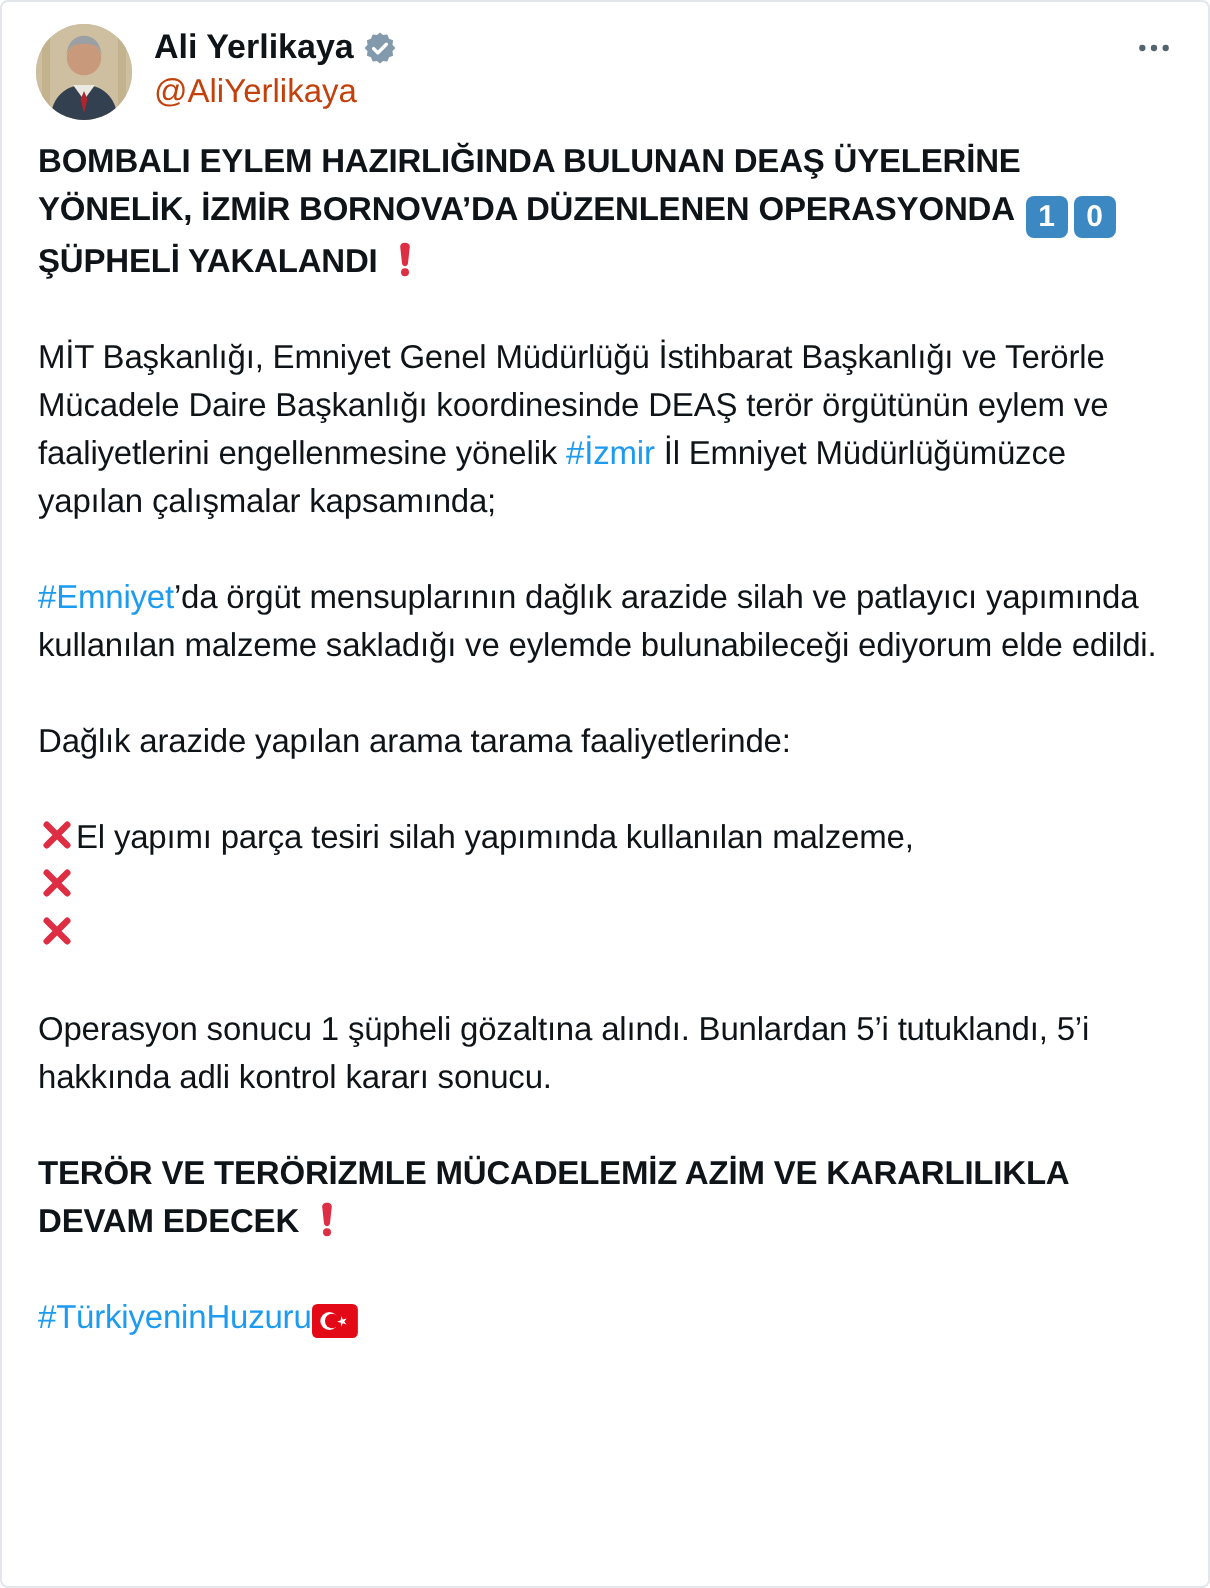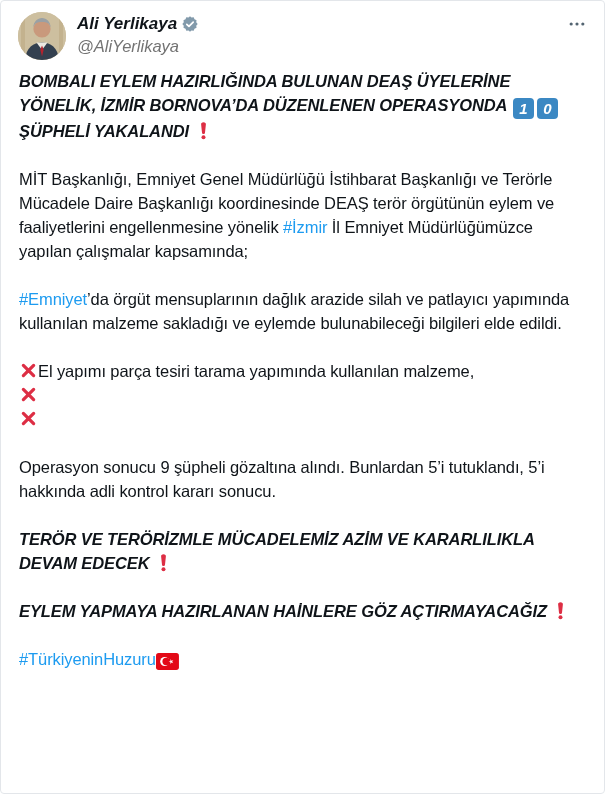--- a/index.html
+++ b/index.html
@@ -4,38 +4,38 @@
 <style>
   html,body{margin:0;padding:0;background:#fff;}
   *{box-sizing:border-box;}
   .card{
     width:605px;height:794px;background:#fff;
     border:1px solid #e3e6ea;border-radius:4px;
     font-family:"Liberation Sans","DejaVu Sans",sans-serif;
     color:#0f1419;overflow:hidden;position:relative;
   }
   
-  .header{display:flex;align-items:flex-start;padding:11px 16px 0 17px;position:relative;font-style:italic;}
+  .header{display:flex;align-items:flex-start;padding:11px 16px 0 17px;position:relative;}
   .avatar{width:48px;height:48px;border-radius:50%;overflow:hidden;flex:0 0 48px;cursor:pointer;background:#cdbf9f;}
   .avatar svg{display:block;width:48px;height:48px;}
   .id-block{margin-left:11px;padding-top:1px;line-height:1.25;}
   .name-row{display:flex;align-items:center;gap:4px;}
   .display-name{font-weight:bold;font-size:17px;color:#0f1419;cursor:pointer;}
   .badge{display:inline-flex;width:18px;height:18px;}
   .badge svg{width:18px;height:18px;}
-  .handle{font-size:16.5px;color:#737373;margin-top:2px;cursor:pointer;}
+  .handle{font-size:16.5px;color:#c2410c;margin-top:2px;cursor:pointer;}
   .more-btn{position:absolute;right:14px;top:10px;width:26px;height:26px;border:none;background:transparent;
     display:flex;align-items:center;justify-content:center;cursor:pointer;padding:0;}
   .more-btn svg{width:20px;height:20px;fill:#536471;}
   
   .tweet-body{padding:9px 16px 0 18px;font-size:16.5px;line-height:24px;color:#0f1419;
     letter-spacing:-0.1px;word-wrap:break-word;}
   .tweet-body p{margin:0 0 24px 0;}
   .tweet-body p:last-child{margin-bottom:0;}
-  .tweet-body p.heading{font-weight:bold;font-style:italic;}
+  .tweet-body p.heading{font-weight:bold;}
   .seg-bold{font-weight:normal;}
   .seg-link{color:#1d9bf0;text-decoration:none;cursor:pointer;text-align:center;}
   .keycap{display:inline-block;min-width:21px;height:21px;background:#3b88c3;color:#fff;
     border-radius:4px;text-align:center;line-height:21px;font-weight:bold;font-size:15px;
     vertical-align:-3px;margin:0 1.5px;font-family:"Liberation Sans",sans-serif;}
   .emoji{display:inline-block;vertical-align:-3px;line-height:0;}
   .emoji svg{height:19px;}
   .emoji.flag svg{height:17px;vertical-align:-2px;}
 </style>
 </head>
@@ -76,34 +76,31 @@
       </svg>
     </button>
   </div>
 
   <div class="tweet-body" id="tweet-body">
       <p class="heading"><span>BOMBALI EYLEM HAZIRLIĞINDA BULUNAN DEAŞ ÜYELERİNE YÖNELİK, İZMİR BORNOVA’DA DÜZENLENEN OPERASYONDA </span><span class="keycap">1</span><span class="keycap">0</span><span> ŞÜPHELİ YAKALANDI </span><span class="emoji"><svg viewBox="0 0 20 20">
             <path d="M10 1.4c1.7 0 2.7 1 2.5 2.4l-.9 8.3c-.1 1-.8 1.7-1.6 1.7s-1.5-.7-1.6-1.7l-.9-8.3C7.3 2.4 8.3 1.4 10 1.4z" fill="#dd2e44"></path>
             <circle cx="10" cy="17" r="2.1" fill="#dd2e44"></circle>
           </svg></span></p>
       <p class=""><span>MİT Başkanlığı, Emniyet Genel Müdürlüğü İstihbarat Başkanlığı ve Terörle Mücadele Daire Başkanlığı koordinesinde </span><span class="seg-bold">DEAŞ terör örgütünün</span><span> eylem ve faaliyetlerini engellenmesine yönelik </span><span class="seg-link">#İzmir</span><span> İl Emniyet Müdürlüğümüzce yapılan çalışmalar kapsamında;</span></p>
-      <p class=""><span class="seg-link">#Emniyet</span><span>’da örgüt mensuplarının dağlık arazide silah ve patlayıcı yapımında kullanılan malzeme sakladığı ve eylemde bulunabileceği bilgileri elde edildi.</span></p>
+      <p class=""><span class="seg-link">#Emniyet</span><span>’da örgüt mensuplarının dağlık arazide silah ve patlayıcı yapımında kullanılan malzeme sakladığı ve eylemde bulunabileceği ediyorum elde edildi.</span></p>
+      <p class=""><span>Dağlık arazide yapılan arama tarama faaliyetlerinde:</span></p>
       <p class=""><span class="emoji"><svg viewBox="0 0 20 20">
             <path d="M4.6 4.6L15.4 15.4M15.4 4.6L4.6 15.4" stroke="#dd2e44" stroke-width="3.4" stroke-linecap="round" fill="none"></path>
-          </svg></span><span>El yapımı parça tesiri tarama yapımında kullanılan malzeme,</span><br><span class="emoji"><svg viewBox="0 0 20 20">
+          </svg></span><span>El yapımı parça tesiri silah yapımında kullanılan malzeme,</span><br><span class="emoji"><svg viewBox="0 0 20 20">
             <path d="M4.6 4.6L15.4 15.4M15.4 4.6L4.6 15.4" stroke="#dd2e44" stroke-width="3.4" stroke-linecap="round" fill="none"></path>
           </svg></span><br><span class="emoji"><svg viewBox="0 0 20 20">
             <path d="M4.6 4.6L15.4 15.4M15.4 4.6L4.6 15.4" stroke="#dd2e44" stroke-width="3.4" stroke-linecap="round" fill="none"></path>
           </svg></span></p>
-      <p class=""><span>Operasyon sonucu 9 şüpheli gözaltına alındı. Bunlardan </span><span class="seg-bold">5’i tutuklandı, 5’i hakkında adli kontrol kararı</span><span> sonucu.</span></p>
+      <p class=""><span>Operasyon sonucu 1 şüpheli gözaltına alındı. Bunlardan </span><span class="seg-bold">5’i tutuklandı, 5’i hakkında adli kontrol kararı</span><span> sonucu.</span></p>
       <p class="heading"><span>TERÖR VE TERÖRİZMLE MÜCADELEMİZ AZİM VE KARARLILIKLA DEVAM EDECEK </span><span class="emoji"><svg viewBox="0 0 20 20">
-            <path d="M10 1.4c1.7 0 2.7 1 2.5 2.4l-.9 8.3c-.1 1-.8 1.7-1.6 1.7s-1.5-.7-1.6-1.7l-.9-8.3C7.3 2.4 8.3 1.4 10 1.4z" fill="#dd2e44"></path>
-            <circle cx="10" cy="17" r="2.1" fill="#dd2e44"></circle>
-          </svg></span></p>
-      <p class="heading"><span>EYLEM YAPMAYA HAZIRLANAN HAİNLERE GÖZ AÇTIRMAYACAĞIZ </span><span class="emoji"><svg viewBox="0 0 20 20">
             <path d="M10 1.4c1.7 0 2.7 1 2.5 2.4l-.9 8.3c-.1 1-.8 1.7-1.6 1.7s-1.5-.7-1.6-1.7l-.9-8.3C7.3 2.4 8.3 1.4 10 1.4z" fill="#dd2e44"></path>
             <circle cx="10" cy="17" r="2.1" fill="#dd2e44"></circle>
           </svg></span></p>
       <p class=""><span class="seg-link">#TürkiyeninHuzuru</span><span class="emoji flag"><svg viewBox="0 0 27 20">
             <rect width="27" height="20" rx="3.2" fill="#e30917"></rect>
             <circle cx="10.2" cy="10" r="5.3" fill="#fff"></circle>
             <circle cx="11.9" cy="10" r="4.3" fill="#e30917"></circle>
             <path d="M17.2 7l1 2.1 2.2-.6-1.4 1.8 1.3 1.8-2.1-.8-1.1 2-.1-2.3-2.2-.6 2.1-.8z" fill="#fff"></path>
           </svg></span></p>
     </div>

